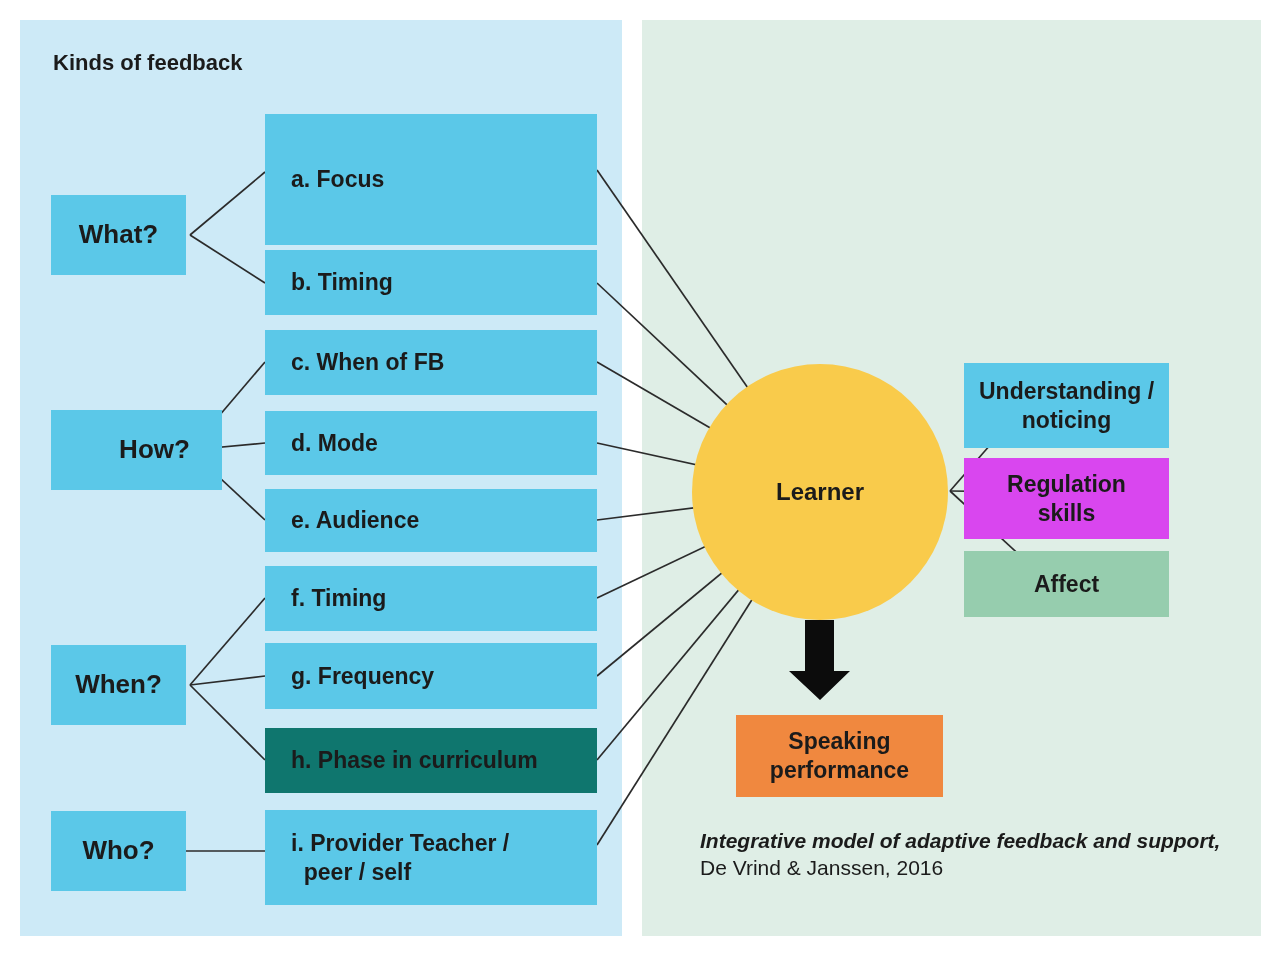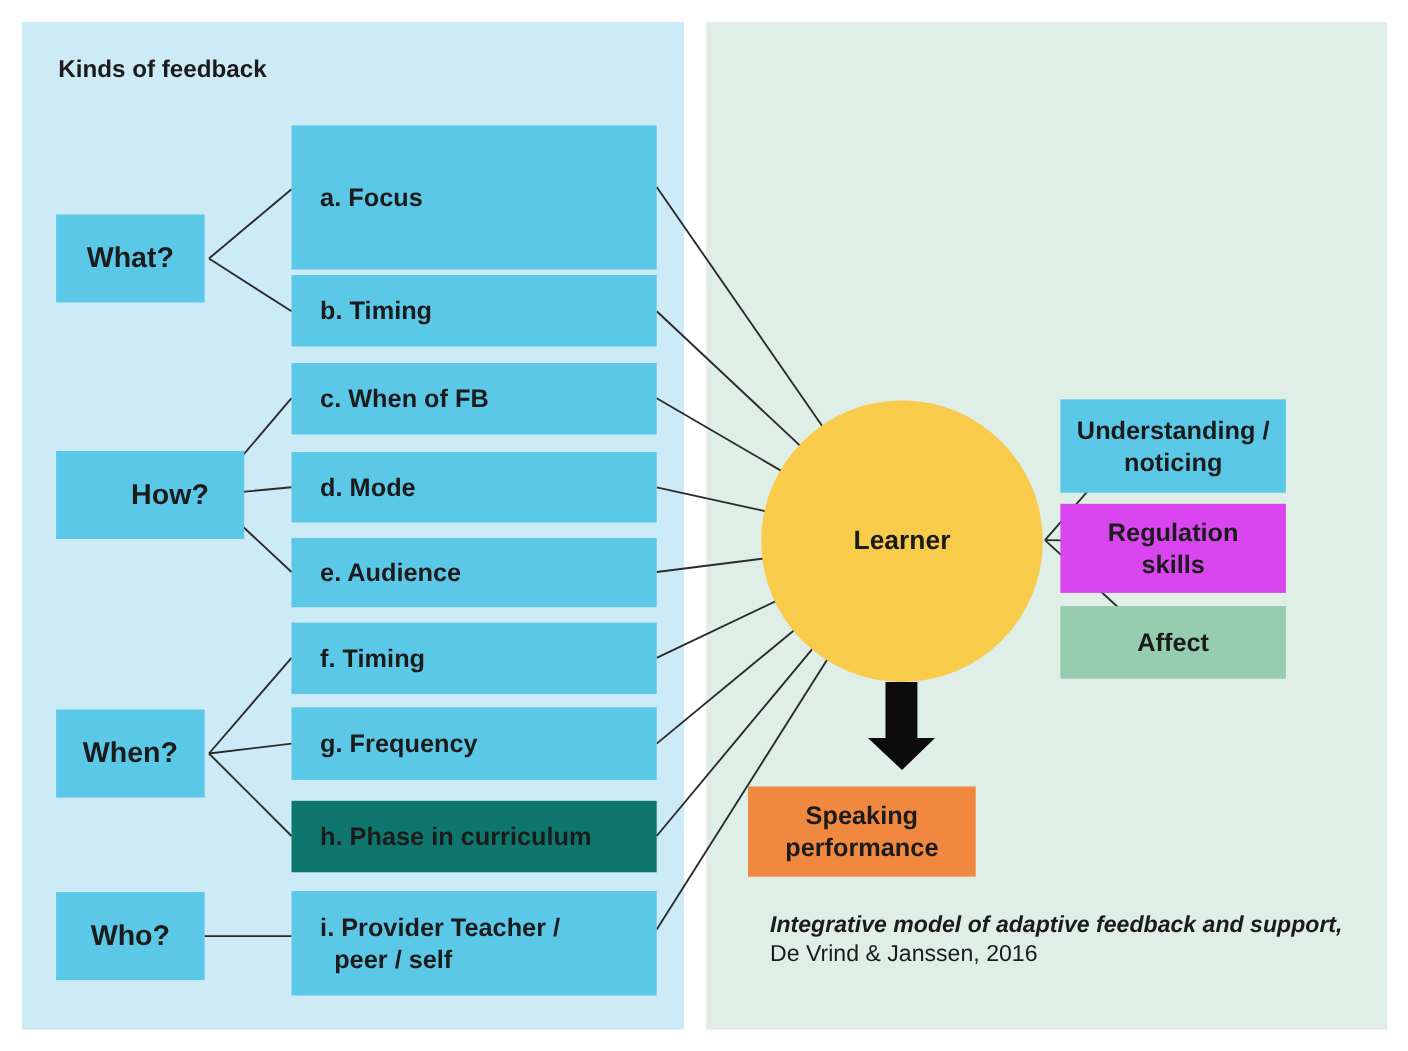--- a/index.html
+++ b/index.html
@@ -13,21 +13,21 @@
   .box{position:absolute;display:flex;align-items:center;font-weight:700;z-index:2;line-height:1.22;}
   .q-box{left:51px;width:135px;height:80px;justify-content:center;font-size:26px;}
   .fb-box{left:265px;width:332px;font-size:23px;padding-left:26px;box-sizing:border-box;white-space:pre-line;}
   .lvl-box{left:964px;width:205px;justify-content:center;text-align:center;font-size:23px;white-space:pre-line;}
   .circle{
     position:absolute;left:692px;top:364px;width:256px;height:256px;border-radius:50%;
     display:flex;align-items:center;justify-content:center;font-size:24px;font-weight:700;z-index:3;
   }
   .arrow{position:absolute;left:0;top:0;z-index:2;}
   .outcome{
-    position:absolute;left:680px;top:715px;width:207px;height:82px;
+    position:absolute;left:736px;top:715px;width:207px;height:82px;
     display:flex;align-items:center;justify-content:center;text-align:center;
     font-size:23px;font-weight:700;white-space:pre-line;z-index:2;line-height:1.25;
   }
   .caption{position:absolute;left:700px;top:827px;width:540px;font-size:21px;line-height:27px;z-index:2;}
   .caption-line1{font-weight:700;font-style:italic;}
   .caption-line2{font-weight:400;}
 </style>
 </head>
 <body>
 

